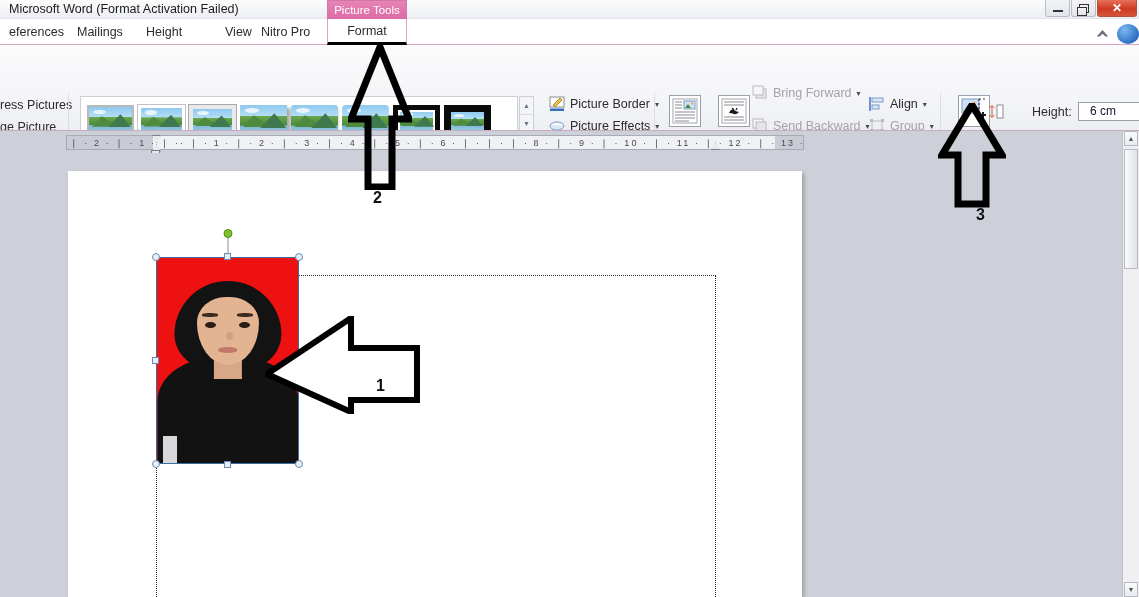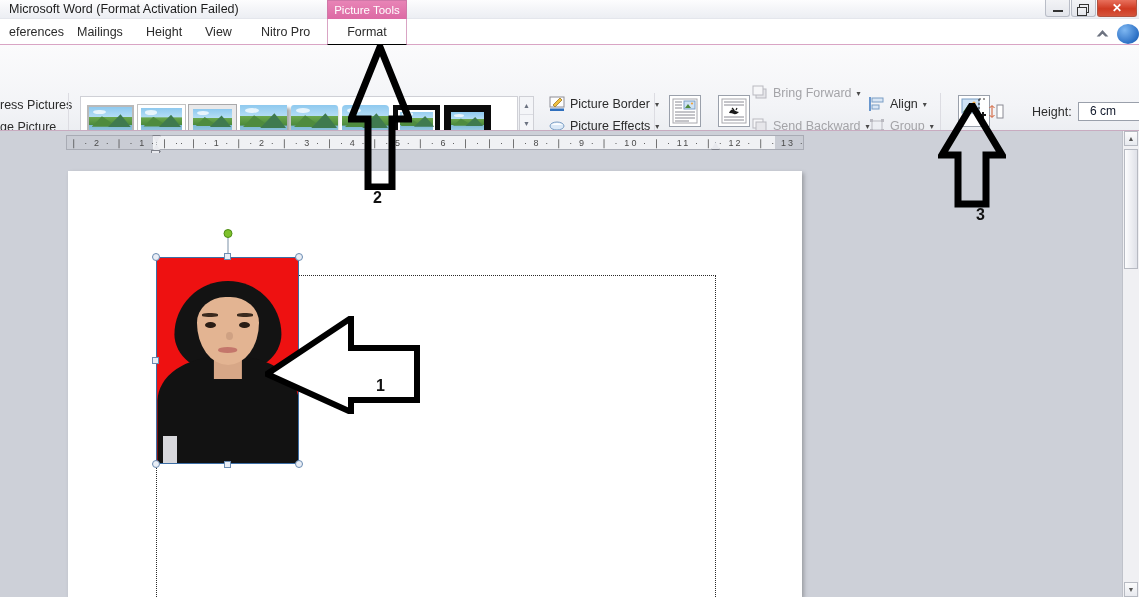--- a/index.html
+++ b/index.html
@@ -67,21 +67,21 @@
   .tab {
     position: absolute; top: 0px; height: 26px;
     font-size: 12.5px; color: #2b2b2b;
     display: flex; align-items: center; justify-content: center;
     padding: 0 9px;
     white-space: nowrap;
   }
   .tab.active {
     background: #ffffff;
     border: 1px solid #d9a4c4;
-    border-bottom: 1px solid #000000;
+    border-bottom: 3px solid #000000;
     border-top: none;
     z-index: 5;
   }
   
   .ctx-tab-header {
     position: absolute; left: 327px; top: 0px;
     width: 80px; height: 19px;
     background: linear-gradient(to bottom, #e884b6 0%, #dc6aa4 100%);
     border: 1px solid #d078a8;
     border-bottom: none;
@@ -424,21 +424,21 @@
           <span class="glyph-max"></span>
         </div>
       <div class="win-btn close">✕</div>
     </div>
   </div>
 
   <div class="tabstrip">
     <div class="tab" style="left:0px;">eferences</div>
     <div class="tab" style="left:68px;">Mailings</div>
     <div class="tab" style="left:137px;">Height</div>
-    <div class="tab" style="left:196px;">View</div>
+    <div class="tab" style="left:216px;">View</div>
     <div class="tab" style="left:252px;">Nitro Pro</div>
     <div class="tab active" style="left:327px;width:80px;">Format</div>
   </div>
   <div class="ctx-tab-header">Picture Tools</div>
   <div class="tabstrip-underline"></div>
 
   <div class="help-chevron">
     <svg width="13" height="10" viewBox="0 0 13 10" aria-hidden="true">
       <path d="M2 8 L6.5 3 L11 8 L9.5 8 L6.5 4.8 L3.5 8 Z" fill="none" stroke="#6d7380" stroke-width="1.2"></path>
     </svg>

